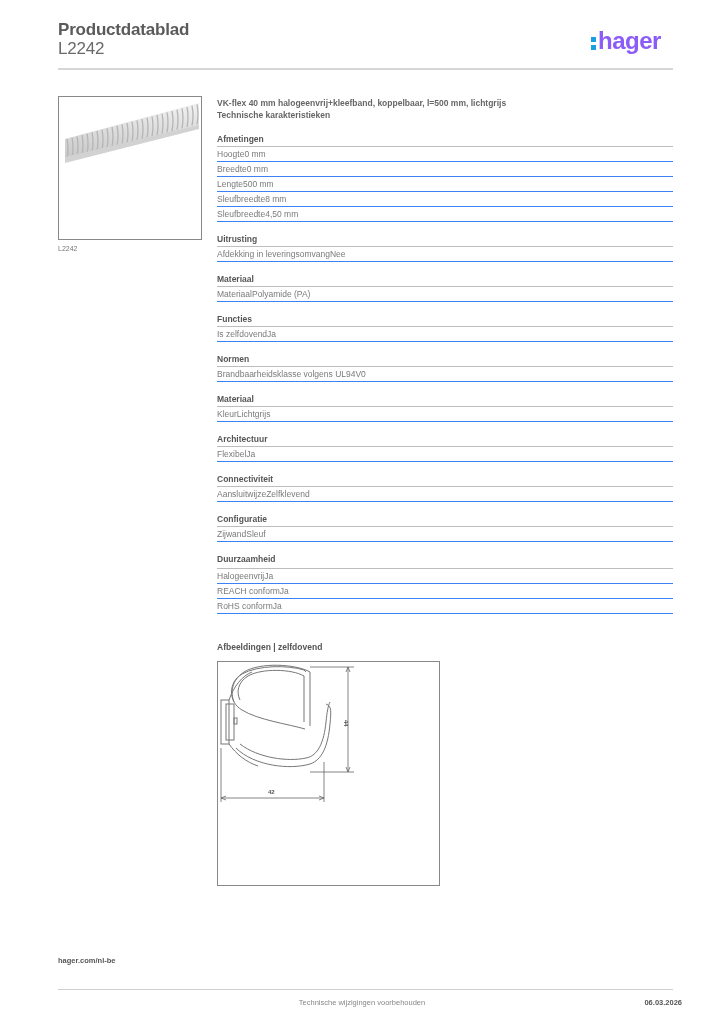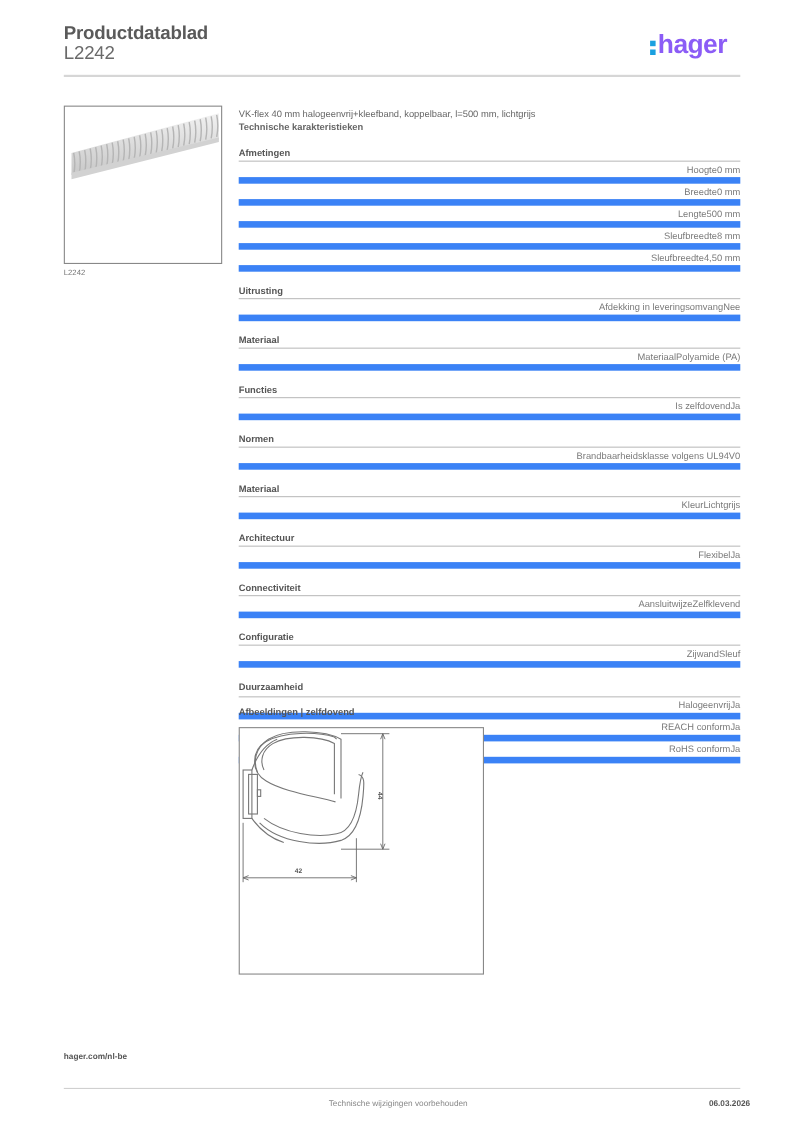--- a/index.html
+++ b/index.html
@@ -13,26 +13,26 @@
   .logo .dots { display: inline-block; width: 5px; margin-right: 2px; vertical-align: top; position: relative; height: 26px; }
   .logo .dots i { position: absolute; left: 0; width: 5px; height: 5px; background: #1aa0e0; }
   .logo .dots i:first-child { top: 9px; }
   .logo .dots i:last-child { top: 17px; }
   .header-rule { position: absolute; left: 58px; top: 68px; width: 615px; height: 2px; background: #d6d6d6; }
 
   .product-image-box { position: absolute; left: 58px; top: 96px; width: 142px; height: 142px; border: 1px solid #888; background: #fff; overflow: hidden; }
   .product-image-caption { position: absolute; left: 58px; top: 245px; font-size: 7px; color: #777; }
 
   .main { position: absolute; left: 217px; top: 97px; width: 456px; }
-  .product-desc { font-size: 8.5px; font-weight: normal; color: #666; height: 12px; line-height: 12px; }
+  .product-desc { font-size: 8.5px; font-weight: bold; color: #666; height: 12px; line-height: 12px; }
   .section-main-title { font-size: 8.5px; font-weight: bold; color: #666; height: 12px; line-height: 12px; }
   .group { margin-top: 11px; }
   .group.first { margin-top: 12px; }
   .group-title { font-size: 8.5px; font-weight: bold; color: #555; height: 13px; line-height: 13px; border-bottom: 1px solid #bdbdbd; }
-  .row { display: flex; justify-content: flex-end; font-size: 8.5px; color: #7a7a7a; height: 14px; line-height: 14px; border-bottom: 6px solid #3b82f6; }
+  .row { display: flex; justify-content: flex-start; font-size: 8.5px; color: #7a7a7a; height: 14px; line-height: 14px; border-bottom: 1px solid #3b82f6; }
   .row span { white-space: nowrap; }
 
   .drawings-title { position: absolute; left: 217px; top: 642px; font-size: 8.5px; font-weight: bold; color: #555; }
   .drawing-box { position: absolute; left: 217px; top: 661px; width: 221px; height: 223px; border: 1px solid #888; background: #fff; }
 
   .footer-rule { position: absolute; left: 58px; top: 989px; width: 615px; height: 1px; background: #d0d0d0; }
   .footer-left { position: absolute; left: 58px; top: 956px; font-size: 7.5px; font-weight: bold; color: #555; }
   .footer-center { position: absolute; left: 0; width: 724px; top: 998px; text-align: center; font-size: 7.5px; color: #888; }
   .footer-right { position: absolute; right: 42px; top: 998px; font-size: 7.5px; font-weight: bold; color: #555; }
 </style>

